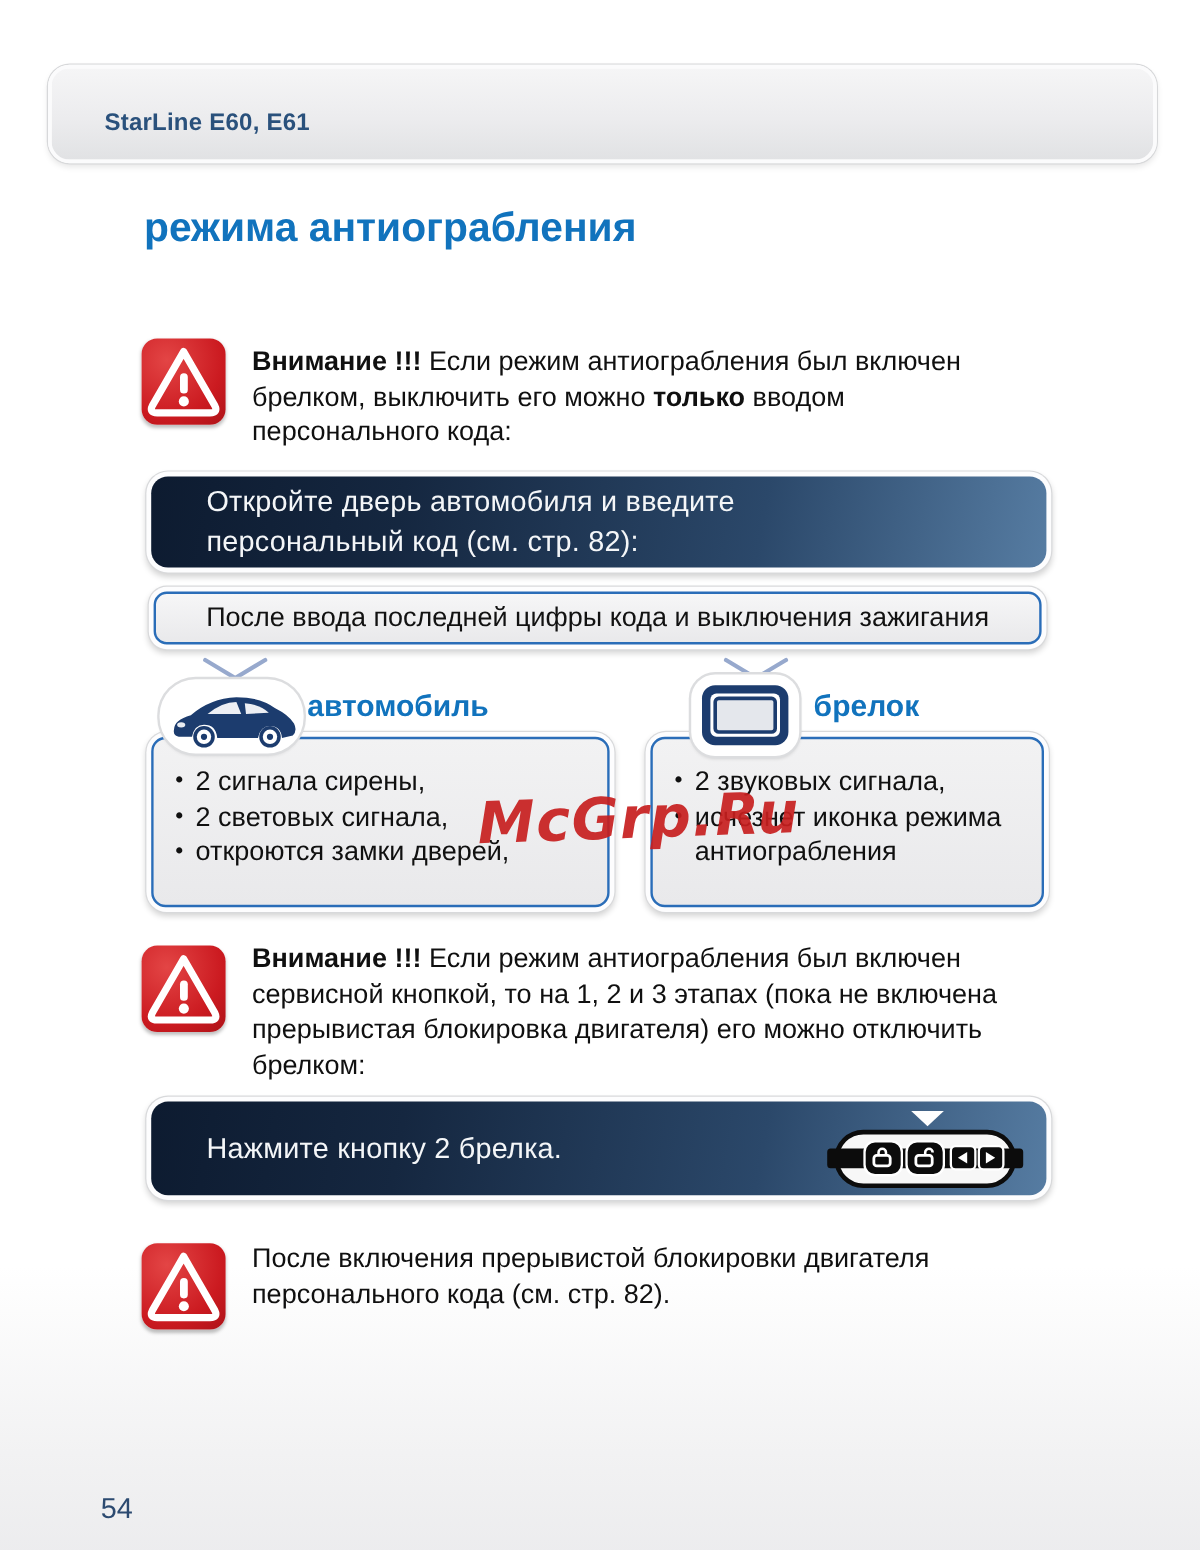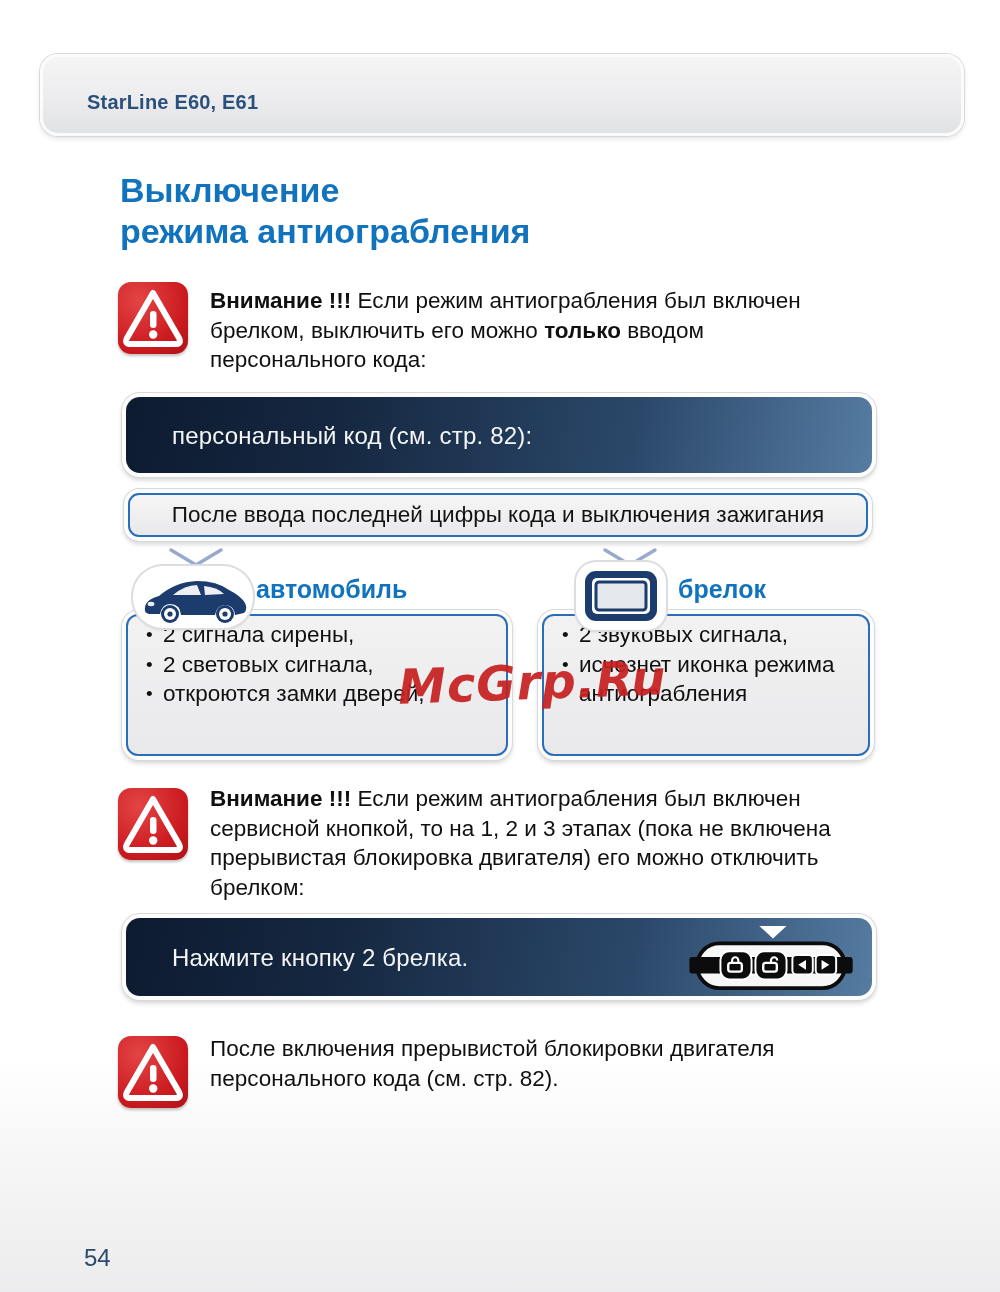--- a/index.html
+++ b/index.html
@@ -66,21 +66,21 @@
     position:absolute;background:#ffffff;border-radius:30px;
     box-shadow:0 0 0 2px #dcdddf,0 2px 3px rgba(0,0,0,0.12);
     display:flex;align-items:center;justify-content:center;z-index:5;
   }
   .col-label{position:absolute;font-size:25px;font-weight:bold;color:#1173bd;z-index:5;}
   
   .list-inner{
     width:100%;height:100%;border-radius:12px;box-sizing:border-box;
     background:linear-gradient(180deg,#f2f2f3 0%,#e9e9eb 100%);
     border:2.5px solid #2a6db8;
-    padding:4px 10px 0 18px;
+    padding:20px 10px 0 18px;
   }
   .blist{list-style:none;margin:0;padding:0;font-size:22.5px;line-height:29.5px;color:#101010;}
   .blist li{position:relative;padding-left:17px;}
   .blist li::before{content:"•";position:absolute;left:0;top:0;font-size:19px;color:#101010;}
   
   .action-text{font-size:24px;letter-spacing:.2px;}
   
   .watermark{
     position:absolute;left:398px;top:606px;z-index:9;
     font-size:48px;font-style:italic;font-weight:600;
@@ -97,39 +97,39 @@
 </head>
 <body>
 
 <div class="page">
 
   <div class="header-bar">
     <div class="header-title">StarLine E60, E61</div>
   </div>
 
   <div class="page-title">
-    <div>Выключение</div>
     <div>режима антиограбления</div>
   </div>
 
   <div class="warn-icon" style="left:118px;top:234px;">
     <svg width="70" height="72" viewBox="0 0 70 72">
       <path d="M35 11 L61 56 Q64 62 57 62 L13 62 Q6 62 9 56 Z" fill="none" stroke="#ffffff" stroke-width="6" stroke-linejoin="round"></path>
       <rect x="32" y="29" width="6.5" height="17" rx="3.2" fill="#ffffff"></rect>
       <circle cx="35.2" cy="52.5" r="4.2" fill="#ffffff"></circle>
     </svg>
   </div>
   <div class="wtxt" style="left:210px;top:238px;">
     <div><b>Внимание !!!</b><span> Если режим антиограбления был включен</span></div>
     <div><span>брелком, выключить его можно </span><b>только</b><span> вводом</span></div>
     <div><span>персонального кода:</span></div>
   </div>
 
   <div class="ring" style="left:122px;top:345px;width:754px;height:84px;">
     <div class="dark-inner">
+      <div class="dtxt">Откройте дверь автомобиля и введите</div>
       <div class="dtxt">персональный код (см. стр. 82):</div>
     </div>
   </div>
 
   <div class="ring" style="left:124px;top:441px;width:748px;height:52px;border-radius:15px;">
     <div class="light-inner">После ввода последней цифры кода и выключения зажигания</div>
   </div>
 
   <svg class="chev" style="left:168px;top:499px;" viewBox="0 0 56 22">
     <polyline points="3,3 28,18 53,3" fill="none" stroke="#97a9cd" stroke-width="3.5" stroke-linecap="round"></polyline>

